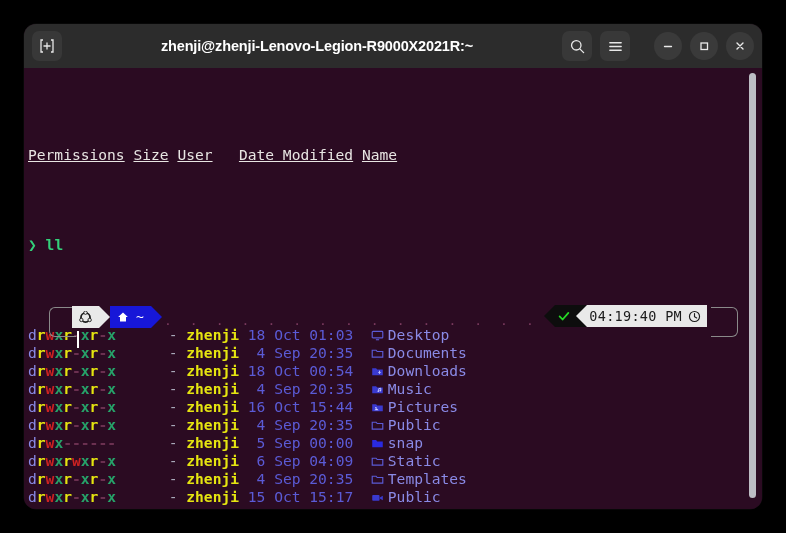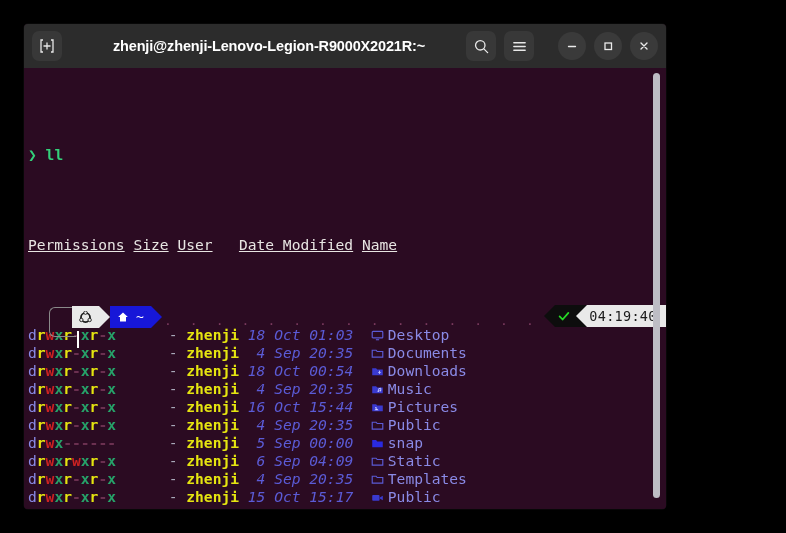--- a/index.html
+++ b/index.html
@@ -17,23 +17,23 @@
     width: 786px;
     height: 533px;
     background: #000000;
   }
 
   
   .window {
     position: absolute;
     left: 24px;
     top: 24px;
-    width: 642px;
+    width: 738px;
     height: 485px;
-    border-radius: 4px;
+    border-radius: 12px;
     overflow: hidden;
     background: #2b0b22;
     box-shadow: 0 0 0 0.5px rgba(255,255,255,0.06);
   }
 
   
   .titlebar {
     position: relative;
     height: 44px;
     background: #2c2c2c;
@@ -96,21 +96,21 @@
     font-family: "DejaVu Sans Mono", monospace;
     font-size: 14.6px;
     line-height: 18px;
     white-space: pre;
   }
 
   .line { height: 18px; }
 
   
   .c-green   { color: #26a269; }
-  .c-blue    { color: #5b5bd6; font-style: italic; }
+  .c-blue    { color: #5b5bd6; }
   .c-lav     { color: #8a8ae6; }
   .c-yellow  { color: #e5e510; }
   .c-red     { color: #cc2222; }
   .c-dim     { color: #6b3050; }
   .c-gray    { color: #a8a8b8; }
   .c-head    { color: #e8e6e3; text-decoration: underline; }
   .bold      { font-weight: bold; }
 
   .cmdline { color: #33d17a; font-weight: bold; }
 
@@ -291,24 +291,24 @@
             <path d="M4 4 L10 10 M10 4 L4 10" stroke="#eaeaea" stroke-width="1.4" stroke-linecap="round"></path>
           </svg>
         </div>
 
       </div>
     </div>
 
     <div class="term">
 
       
+      <div class="line"><span class="c-head">Permissions</span><span> </span><span class="c-head">Size</span><span> </span><span class="c-head">User</span><span>   </span><span class="c-head">Date Modified</span><span> </span><span class="c-head">Name</span></div>
+
+      
       <div class="line"><span class="cmdline">❯</span><span class="cmdline"> </span><span class="cmdline">ll</span></div>
-
-      
-      <div class="line"><span class="c-head">Permissions</span><span> </span><span class="c-head">Size</span><span> </span><span class="c-head">User</span><span>   </span><span class="c-head">Date Modified</span><span> </span><span class="c-head">Name</span></div>
 
       
       <div id="filerows"><div class="line"><span><span class="c-lav">d</span><span class="c-yellow bold">r</span><span class="c-red bold">w</span><span class="c-green bold">x</span><span class="c-yellow bold">r</span><span class="c-dim bold">-</span><span class="c-green bold">x</span><span class="c-yellow bold">r</span><span class="c-dim bold">-</span><span class="c-green bold">x</span></span><span class="c-gray">      -</span><span class="c-yellow bold"> zhenji</span><span class="c-blue"> 18 Oct 01:03</span><span>  </span><span style="display: inline-block; width: 17px; vertical-align: -2px;"><svg width="13" height="13" viewBox="0 0 16 16">
                 <rect x="1.5" y="3" width="13" height="8" rx="1" stroke="#5b5bd6" stroke-width="1.4" fill="none"></rect>
                 <path d="M6 13.2 H10" stroke="#5b5bd6" stroke-width="1.4"></path>
               </svg></span><span class="c-lav">Desktop</span></div><div class="line"><span><span class="c-lav">d</span><span class="c-yellow bold">r</span><span class="c-red bold">w</span><span class="c-green bold">x</span><span class="c-yellow bold">r</span><span class="c-dim bold">-</span><span class="c-green bold">x</span><span class="c-yellow bold">r</span><span class="c-dim bold">-</span><span class="c-green bold">x</span></span><span class="c-gray">      -</span><span class="c-yellow bold"> zhenji</span><span class="c-blue">  4 Sep 20:35</span><span>  </span><span style="display: inline-block; width: 17px; vertical-align: -2px;"><svg width="13" height="13" viewBox="0 0 16 16">
                 <path d="M1.5 4 H6.3 L7.6 5.6 H14.5 V12.5 H1.5 Z" stroke="#5b5bd6" stroke-width="1.4" fill="none"></path>
               </svg></span><span class="c-lav">Documents</span></div><div class="line"><span><span class="c-lav">d</span><span class="c-yellow bold">r</span><span class="c-red bold">w</span><span class="c-green bold">x</span><span class="c-yellow bold">r</span><span class="c-dim bold">-</span><span class="c-green bold">x</span><span class="c-yellow bold">r</span><span class="c-dim bold">-</span><span class="c-green bold">x</span></span><span class="c-gray">      -</span><span class="c-yellow bold"> zhenji</span><span class="c-blue"> 18 Oct 00:54</span><span>  </span><span style="display: inline-block; width: 17px; vertical-align: -2px;"><svg width="13" height="13" viewBox="0 0 16 16">
                 <path d="M1.5 4 H6.3 L7.6 5.6 H14.5 V12.5 H1.5 Z" fill="#3a3ad0"></path>
                 <path d="M10.5 7 V10 M9 9 L10.5 10.5 L12 9" stroke="#cfcfff" stroke-width="1.1" fill="none"></path>

